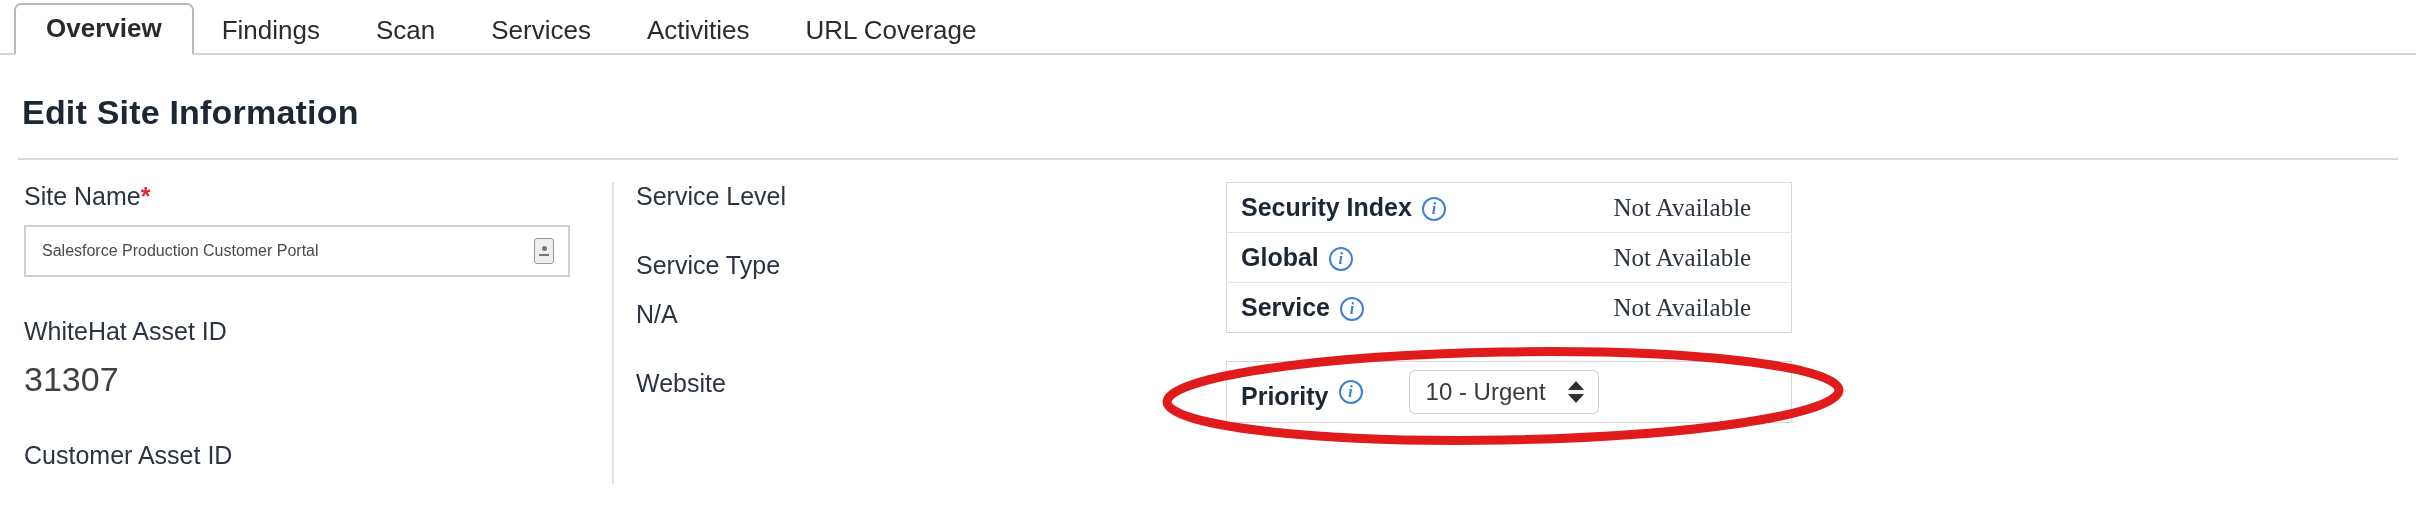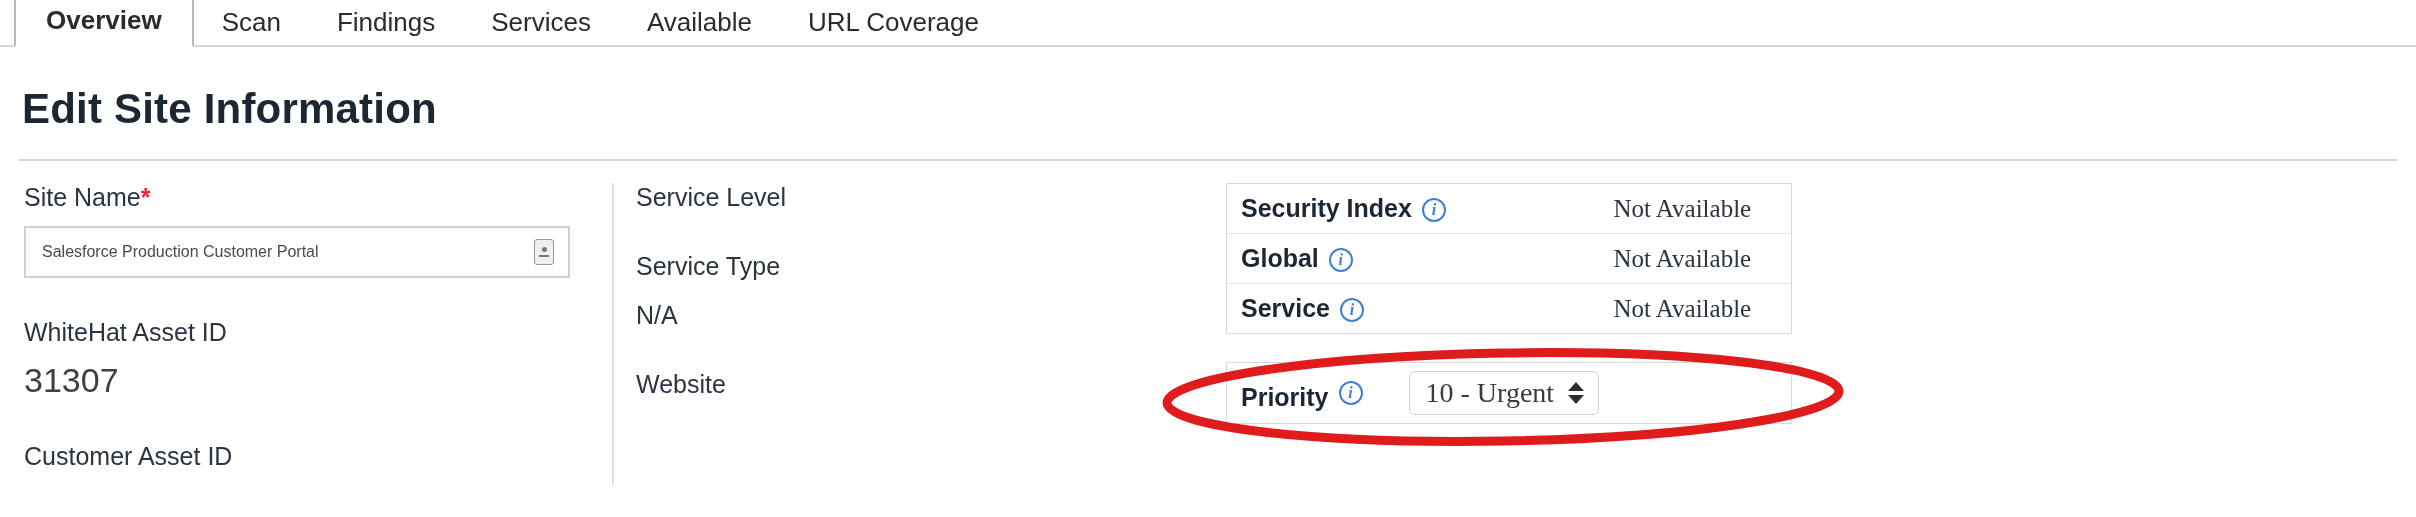--- a/index.html
+++ b/index.html
@@ -10,21 +10,21 @@
     background: #ffffff;
     font-family: "Liberation Sans", sans-serif;
     overflow: hidden;
   }
 
   .page { position: relative; width: 2416px; height: 517px; background:#fff; }
 
   
   .tabbar {
     position: relative;
-    height: 47px;
+    height: 55px;
     display: flex;
     align-items: flex-end;
     padding-left: 14px;
     border-bottom: 2px solid #d6d6d6;
   }
   .tab {
     font-size: 26px;
     color: #2b2b2b;
     padding: 10px 26px 12px 26px;
     line-height: 1;
@@ -40,21 +40,21 @@
     font-weight: bold;
     border: 2px solid #b8b8b8;
     border-bottom: 2px solid #ffffff;
     border-radius: 7px 7px 0 0;
     background: #ffffff;
     padding: 10px 30px 12px 30px;
   }
 
   
   .heading {
-    font-size: 42px;
+    font-size: 34px;
     font-weight: bold;
     color: #1d2733;
     padding: 38px 0 0 22px;
     letter-spacing: .2px;
   }
   .rule {
     margin: 26px 18px 0 18px;
     height: 2px;
     background: #d9d9d9;
   }
@@ -198,25 +198,24 @@
     width: 190px;
     height: 44px;
     border: 1.5px solid #cfcfcf;
     border-radius: 6px;
     background: #fff;
     display: flex;
     align-items: center;
     cursor: pointer;
   }
   .select-value {
-    font-size: 28px;
+    font-size: 24px;
     color: #3a3a3a;
     padding-left: 16px;
     white-space: nowrap;
-    font-family: Liberation Serif, serif;
   }
   .stepper {
     position: absolute;
     right: 14px;
     top: 50%;
     transform: translateY(-50%);
     display: flex;
     flex-direction: column;
     gap: 4px;
   }
@@ -241,30 +240,30 @@
 </head>
 <body>
 
 <div class="page">
 
   <div class="tabbar">
     <div class="tab active">
       <span>Overview</span>
     </div>
     <div class="tab">
+      <span>Findings</span>
+    </div>
+    <div class="tab">
       <span>Scan</span>
     </div>
     <div class="tab">
-      <span>Findings</span>
-    </div>
-    <div class="tab">
       <span>Services</span>
     </div>
     <div class="tab">
-      <span>Available</span>
+      <span>Activities</span>
     </div>
     <div class="tab">
       <span>URL Coverage</span>
     </div>
   </div>
 
   <div class="heading">Edit Site Information</div>
   <div class="rule"></div>
 
   <div class="cols">

